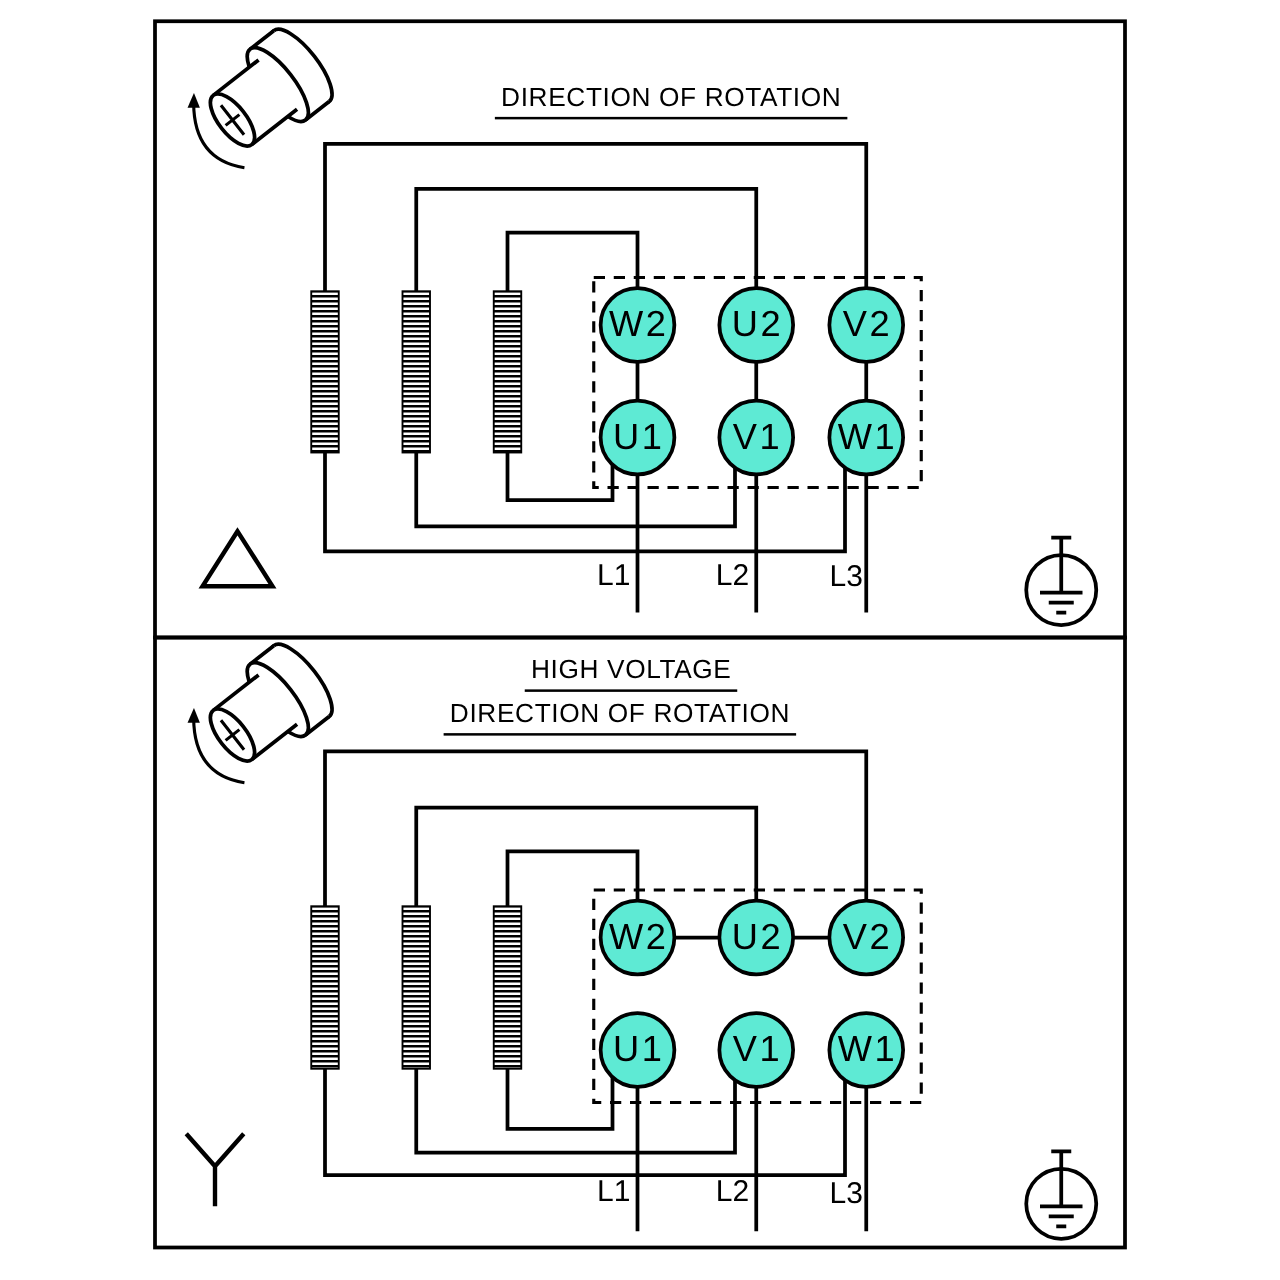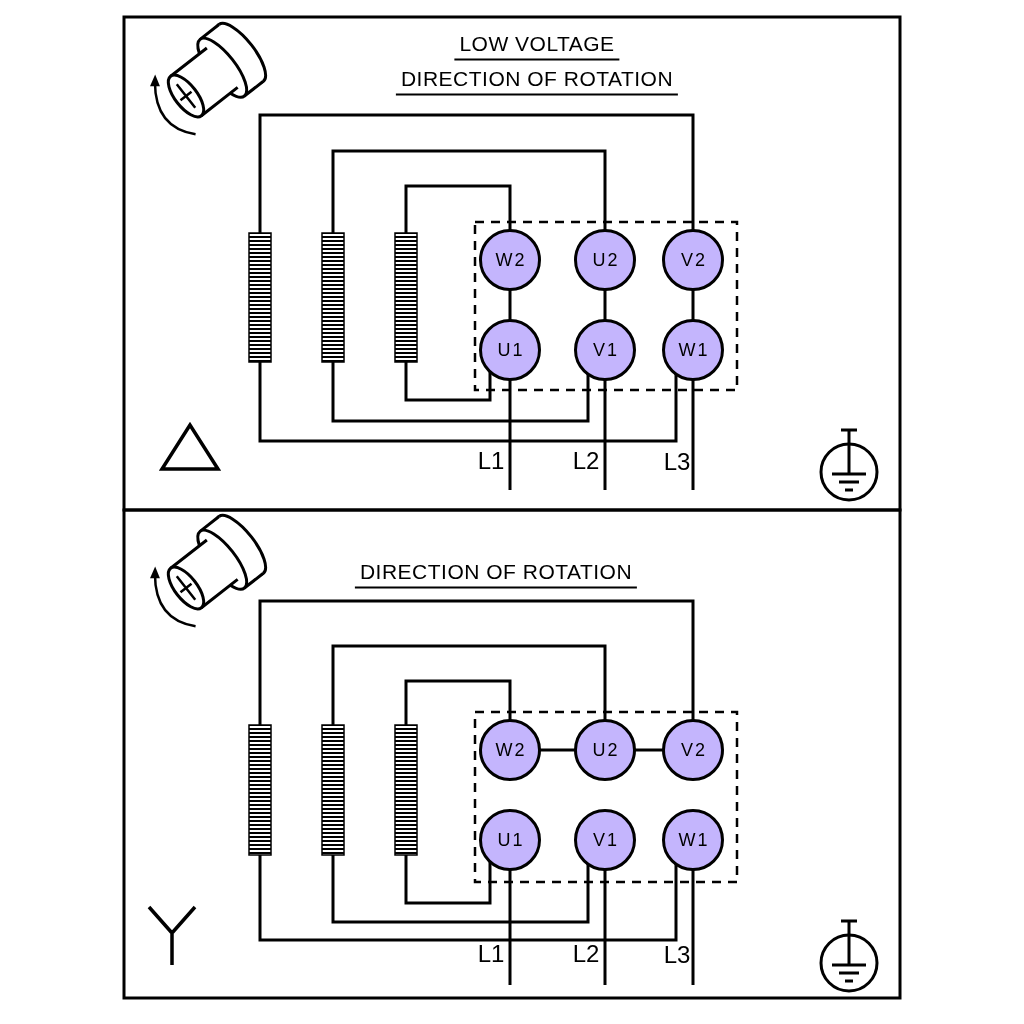--- a/index.html
+++ b/index.html
@@ -6,23 +6,23 @@
   .stage{
     position:relative;width:1024px;height:1024px;background:#ffffff;
     font-family:"Liberation Sans",sans-serif;color:#000;overflow:hidden;
   }
   svg.layer{position:absolute;left:0;top:0;width:1024px;height:1024px;}
   .label{position:absolute;transform:translate(-50%,-50%);white-space:nowrap;}
   .title{font-size:21px;letter-spacing:.5px;border-bottom:2px solid #000;padding:0 5px 3px 5px;}
   .lline{font-size:24px;}
   .terminal{
     position:absolute;width:62px;height:62px;box-sizing:border-box;
-    border:3px solid #000;border-radius:50%;background:#c4b5fd;
+    border:3px solid #000;border-radius:50%;background:#5eead4;
     display:flex;align-items:center;justify-content:center;
-    font-size:18px;letter-spacing:2px;transform:translate(-50%,-50%);
+    font-size:29px;letter-spacing:2px;transform:translate(-50%,-50%);
     padding-left:2px;
   }
 </style>
 </head>
 <body>
 
 <div class="stage">
 
   <svg class="layer" viewBox="0 0 1024 1024">
     <defs>
@@ -127,34 +127,34 @@
 
     <use href="#shaftIcon" transform="translate(186,588) rotate(-38)"></use>
 
     <g stroke="#000" stroke-width="3.5" fill="none">
       <path d="M172 965 L172 933 M172 933 L149 907 M172 933 L195 907"></path>
     </g>
 
     <use href="#earthIcon" transform="translate(849,963)"></use>
   </svg>
 
-  <div class="label title" style="left:537px;top:46px">LOW VOLTAGE</div>
   <div class="label title" style="left:537px;top:81px">DIRECTION OF ROTATION</div>
 
   <div class="terminal" style="left:510px;top:260px">W2</div>
   <div class="terminal" style="left:605px;top:260px">U2</div>
   <div class="terminal" style="left:693px;top:260px">V2</div>
   <div class="terminal" style="left:510px;top:350px">U1</div>
   <div class="terminal" style="left:605px;top:350px">V1</div>
   <div class="terminal" style="left:693px;top:350px">W1</div>
 
   <div class="label lline" style="left:491px;top:461px">L1</div>
   <div class="label lline" style="left:586px;top:461px">L2</div>
   <div class="label lline" style="left:677px;top:462px">L3</div>
 
+  <div class="label title" style="left:505px;top:539px">HIGH VOLTAGE</div>
   <div class="label title" style="left:496px;top:574px">DIRECTION OF ROTATION</div>
 
   <div class="terminal" style="left:510px;top:750px">W2</div>
   <div class="terminal" style="left:605px;top:750px">U2</div>
   <div class="terminal" style="left:693px;top:750px">V2</div>
   <div class="terminal" style="left:510px;top:840px">U1</div>
   <div class="terminal" style="left:605px;top:840px">V1</div>
   <div class="terminal" style="left:693px;top:840px">W1</div>
 
   <div class="label lline" style="left:491px;top:954px">L1</div>

